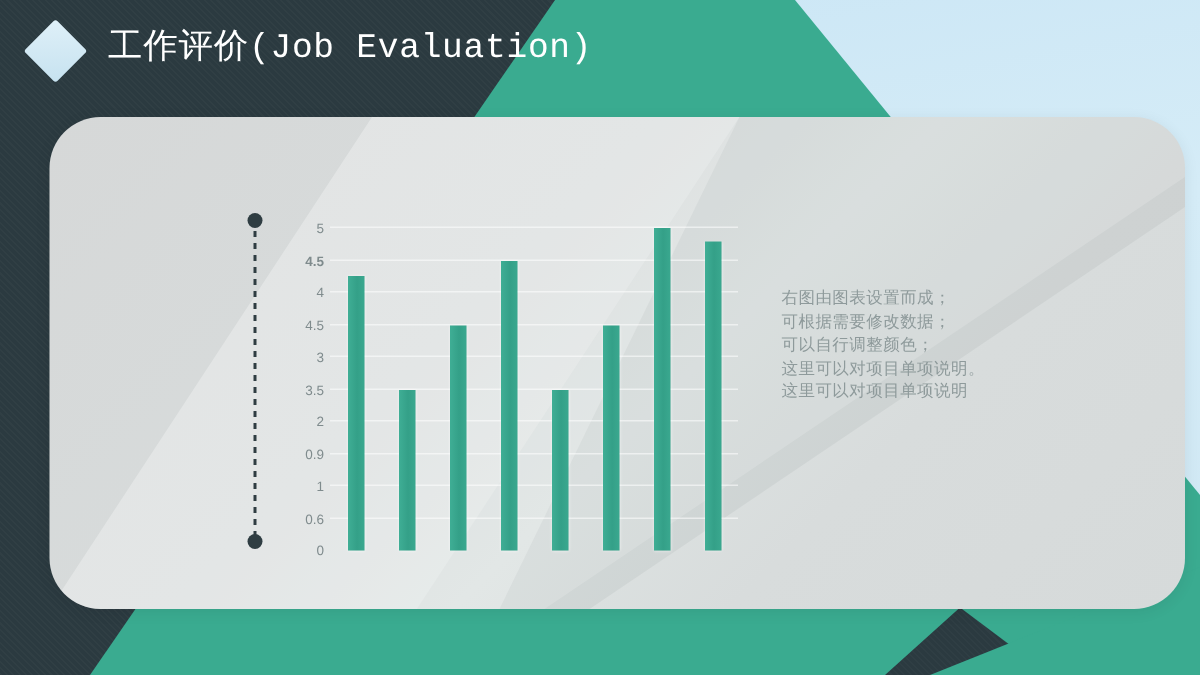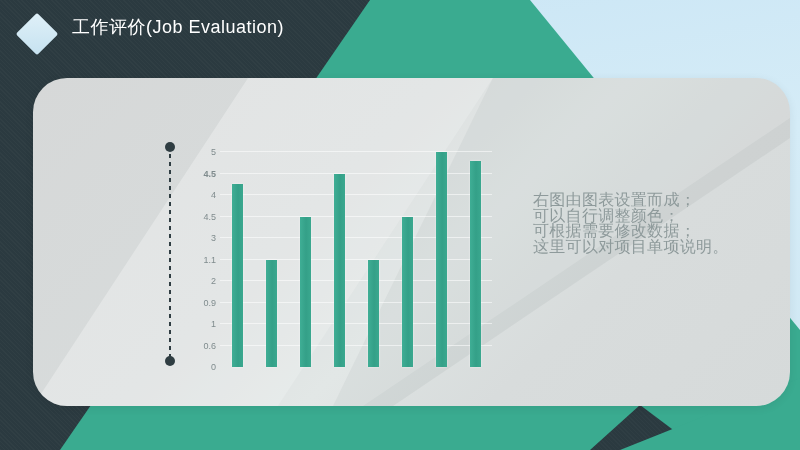--- a/index.html
+++ b/index.html
@@ -110,24 +110,24 @@
     position: absolute;
     left: 22px; top: 19px;
     width: 30px; height: 30px;
     background: linear-gradient(135deg, #dff0f8 0%, #c6e2f0 100%);
     transform: rotate(45deg);
     border-radius: 2px;
   }
   #slide-title {
     position: absolute;
     left: 72px; top: 15px;
-    font-size: 18px;
+    font-size: 23px;
     letter-spacing: 0.5px;
     color: #ffffff;
-    font-family: Liberation Sans, sans-serif;
+    font-family: Liberation Mono, monospace;
     white-space: nowrap;
   }
 
   
   #chart {
     position: absolute;
     left: 160px;
     top: 140px;
     width: 340px;
     height: 230px;
@@ -200,27 +200,26 @@
   }
   #text-heading {
     font-size: 16px;
     font-weight: bold;
     color: #44a98f;
     margin-bottom: 14px;
     letter-spacing: 0.5px;
     font-family: "Liberation Sans", "DejaVu Sans", sans-serif;
   }
   .body-line {
-    font-size: 16px;
+    font-size: 11px;
     line-height: 15.5px;
     color: #8e9a9b;
     letter-spacing: 0.3px;
     font-family: Liberation Serif, serif;
     white-space: nowrap;
-    margin-left: 12px;
   }
 </style>
 </head>
 <body>
 
 <div id="slide">
 
   <div class="bg-lightblue"></div>
   <div class="bg-teal-right"></div>
   <div class="bg-dark"></div>
@@ -242,21 +241,21 @@
   <div id="chart">
     <div id="axis-line"></div>
     <div class="axis-dot top"></div>
     <div class="axis-dot bot"></div>
     <div id="ticks">
         <div class="tick" style="top: 12px;">5</div>
         <div class="tick" style="top: 33.5px; font-weight: bold;">4.5</div>
         <div class="tick" style="top: 55px;">4</div>
         <div class="tick" style="top: 76.5px;">4.5</div>
         <div class="tick" style="top: 98px;">3</div>
-        <div class="tick" style="top: 119.5px;">1.1</div>
+        <div class="tick" style="top: 119.5px;">3.5</div>
         <div class="tick" style="top: 141px;">2</div>
         <div class="tick" style="top: 162.5px;">0.9</div>
         <div class="tick" style="top: 184px;">1</div>
         <div class="tick" style="top: 205.5px;">0.6</div>
         <div class="tick" style="top: 227px;">0</div>
       </div>
     <div id="plot">
         <div class="gridline" style="bottom: 215px;"></div>
         <div class="gridline" style="bottom: 193.5px;"></div>
         <div class="gridline" style="bottom: 172px;"></div>
@@ -274,19 +273,20 @@
         <div class="bar" title="5: 2.5" style="left: 147.5px; height: 107.5px;"></div>
         <div class="bar" title="6: 3.5" style="left: 181.5px; height: 150.5px;"></div>
         <div class="bar" title="7: 5" style="left: 215.5px; height: 215px;"></div>
         <div class="bar" title="8: 4.8" style="left: 249.5px; height: 206.4px;"></div>
       </div>
   </div>
 
   <div id="text-block">
     <div id="body-lines">
         <div class="body-line">右图由图表设置而成；</div>
+        <div class="body-line">可根据需要修改数据；</div>
         <div class="body-line">可以自行调整颜色；</div>
-        <div class="body-line">可根据需要修改数据；</div>
         <div class="body-line">这里可以对项目单项说明。</div>
+        <div class="body-line">这里可以对项目单项说明</div>
       </div>
   </div>
 
 </div>
 
 </body></html>

